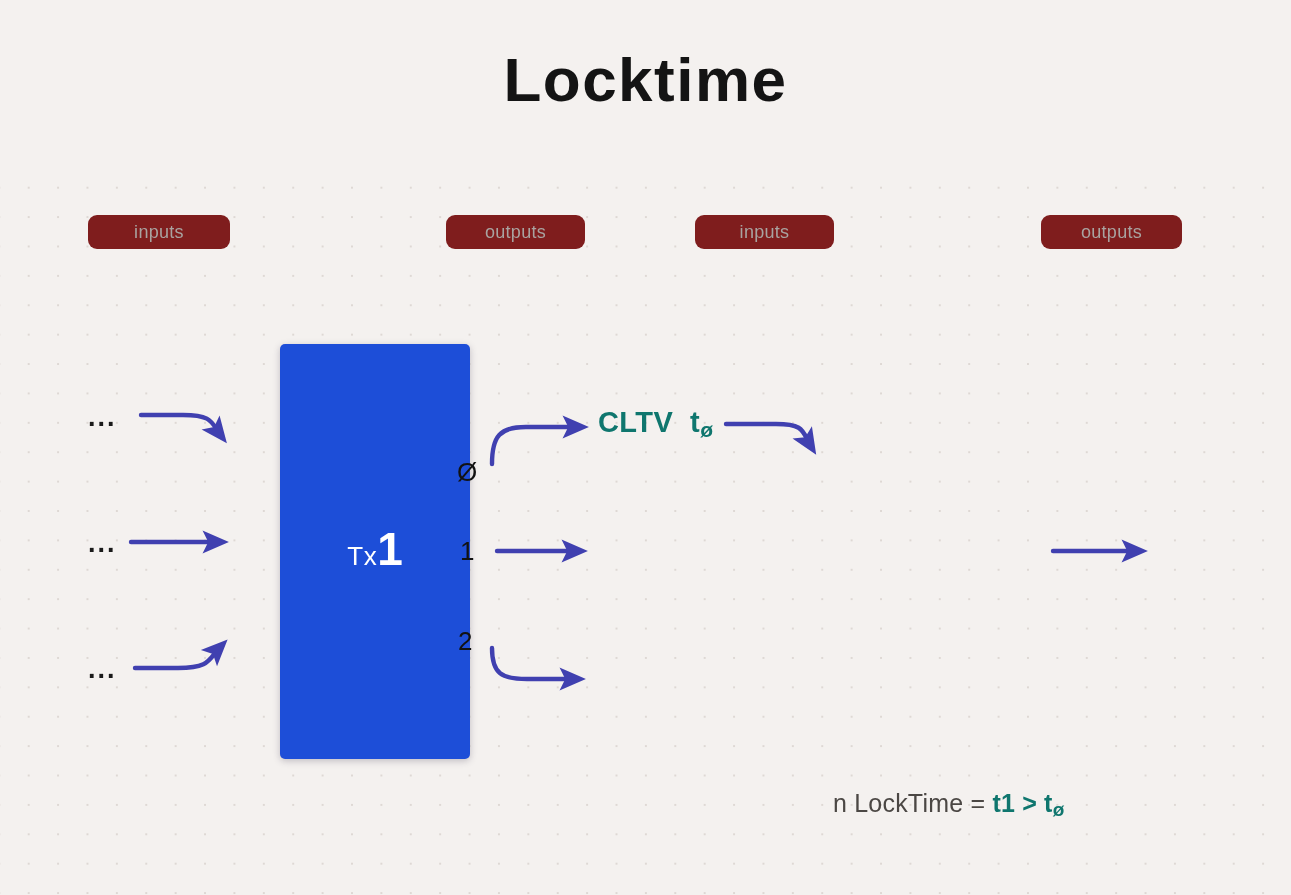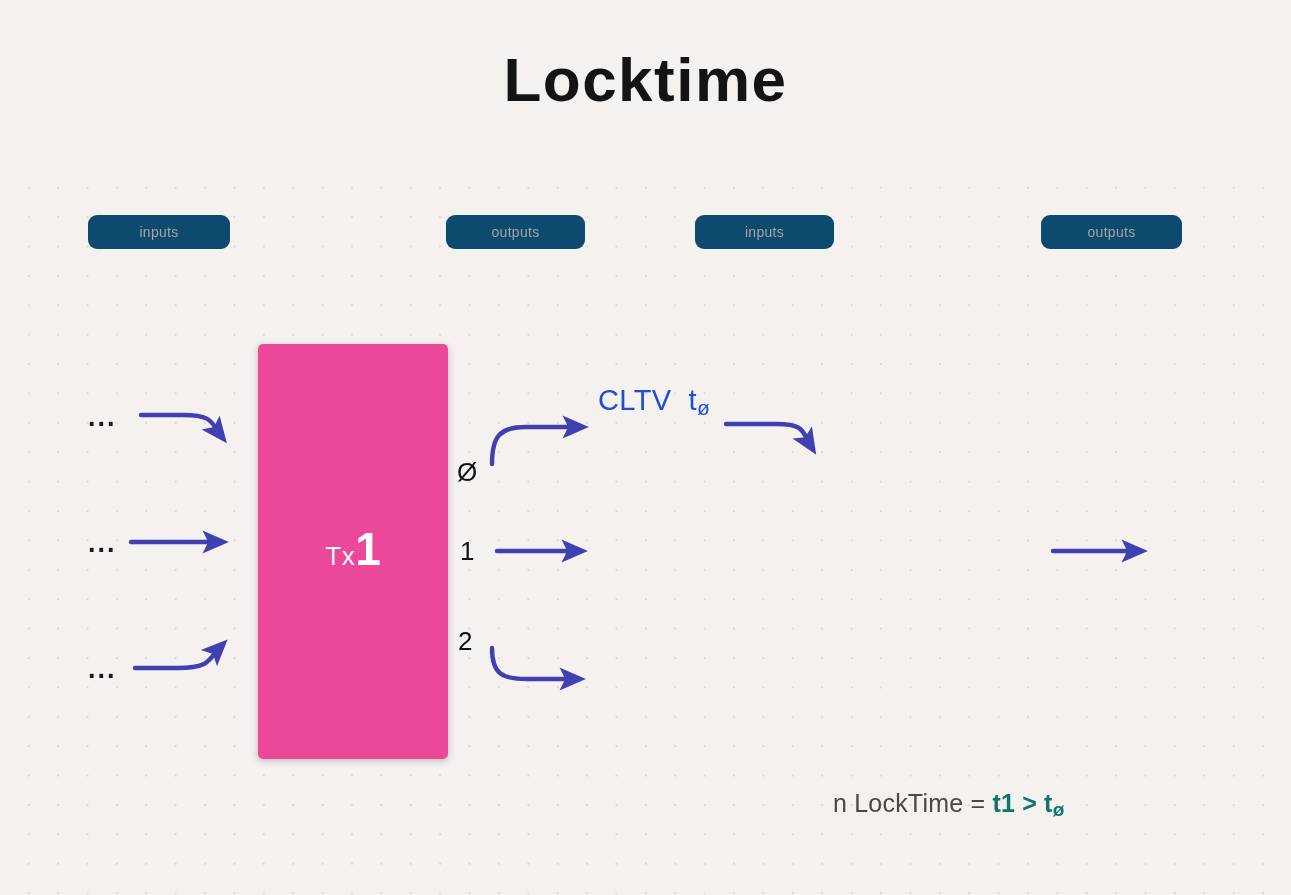--- a/index.html
+++ b/index.html
@@ -46,43 +46,44 @@
     letter-spacing: 1.5px;
     color: #141414;
     font-family: "Liberation Sans", sans-serif;
   }
 
   
   .pill {
     position: absolute;
     height: 34px;
     line-height: 34px;
-    background: #0c4a6e;
+    background: #7f1d1d;
     border-radius: 9px;
     color: #a9a3a0;
-    font-size: 14px;
+    font-size: 18px;
     text-align: center;
     font-weight: 400;
     letter-spacing: 0.3px;
   }
   #pill-in-1  { left: 88px;   top: 215px; width: 142px; }
   #pill-out-1 { left: 446px;  top: 215px; width: 139px; }
   #pill-in-2  { left: 695px;  top: 215px; width: 139px; }
   #pill-out-2 { left: 1041px; top: 215px; width: 141px; }
 
   
   .txbox {
     position: absolute;
-    background: #ec4899;
+    background: #1d4ed8;
     border-radius: 5px;
     box-shadow: 0 2px 7px rgba(60, 55, 80, 0.28);
     color: #ffffff;
     display: flex;
     align-items: center;
     justify-content: center;
+    margin-left: 22px;
   }
   #tx1 { left: 258px; top: 344px; width: 190px; height: 415px; }
   #tx2 { left: 842px; top: 340px; width: 192px; height: 415px; }
 
   .txlabel {
     display: inline-block;
     white-space: nowrap;
     transform: translateY(-3px);
   }
   .txlabel .tx-pre {
@@ -116,24 +117,24 @@
     font-weight: 400;
     line-height: 1;
   }
   #idx0 { left: 457px; top: 459px; }
   #idx1 { left: 460px; top: 538px; }
   #idx2 { left: 458px; top: 628px; }
 
   #cltv {
     position: absolute;
     left: 598px;
-    top: 384px;
+    top: 406px;
     font-size: 29px;
-    color: #1d4ed8;
-    font-weight: 400;
+    color: #0f766e;
+    font-weight: 700;
     white-space: nowrap;
     letter-spacing: 0.4px;
   }
   #cltv .sub {
     font-size: 21px;
     vertical-align: -0.22em;
     letter-spacing: 0;
   }
 
   #formula {

